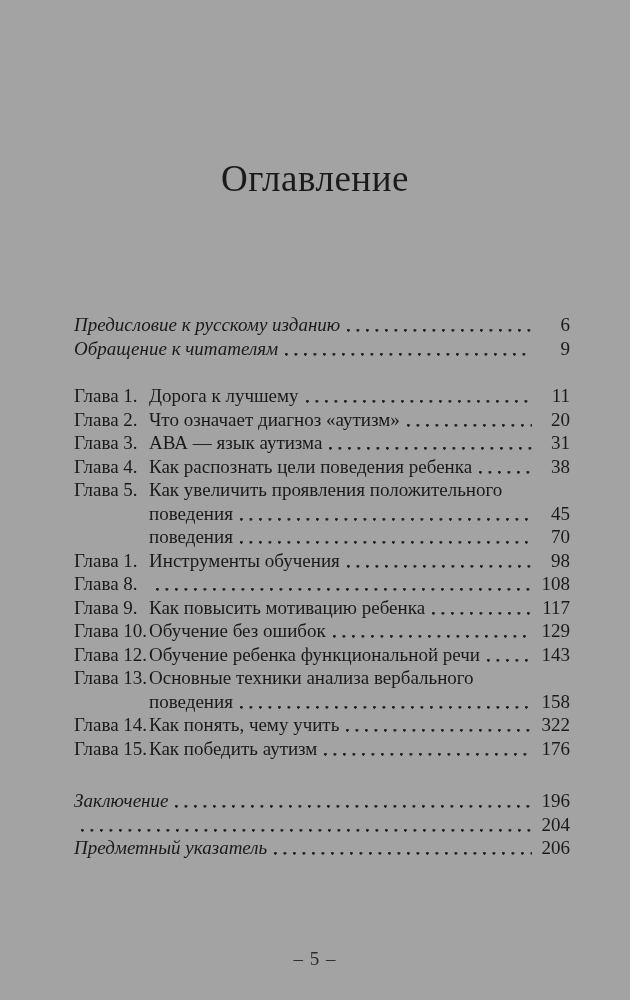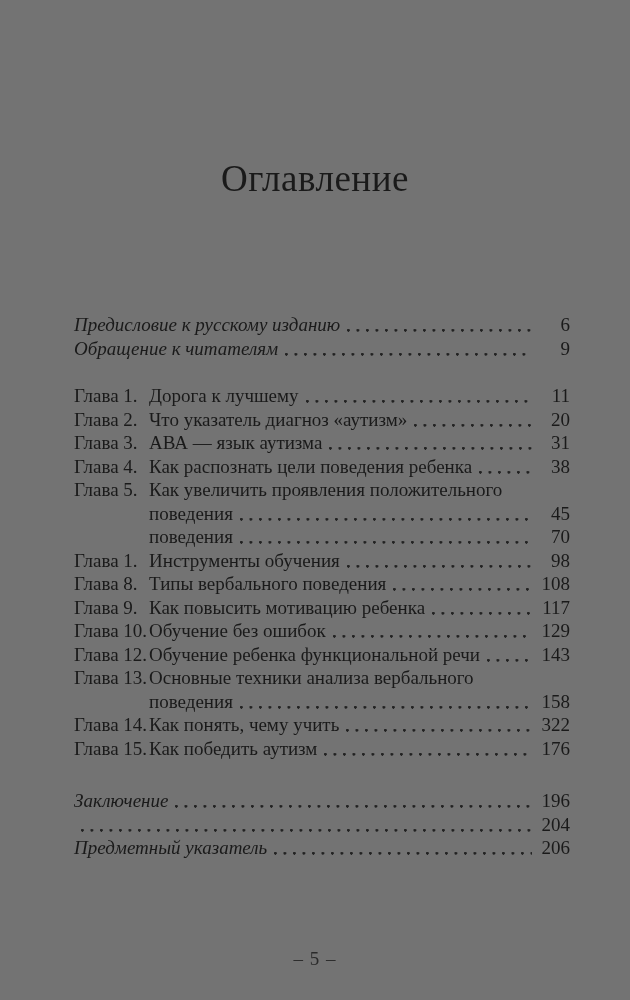--- a/index.html
+++ b/index.html
@@ -11,21 +11,21 @@
     height: 1000px;
     background: #ffffff;
     font-family: "Liberation Serif", serif;
     color: #1a1a1a;
   }
   .book-page {
     position: relative;
     width: 630px;
     height: 1000px;
     overflow: hidden;
-    background: #737373;
+    background: #a3a3a3;
   }
   .page-title {
     margin: 0;
     padding-top: 156px;
     font-size: 37px;
     line-height: 46px;
     font-weight: 400;
     text-align: center;
     letter-spacing: 0.5px;
   }
@@ -99,21 +99,21 @@
       </section>
     <section class="sec sec-chapters" id="chapters">
         <div class="toc-row">
           <span class="chnum">Глава 1.</span>
           <span class="entry-title">Дорога к лучшему</span>
           <span class="dots"></span>
           <span class="pagenum">11</span>
         </div>
         <div class="toc-row">
           <span class="chnum">Глава 2.</span>
-          <span class="entry-title">Что указатель диагноз «аутизм»</span>
+          <span class="entry-title">Что означает диагноз «аутизм»</span>
           <span class="dots"></span>
           <span class="pagenum">20</span>
         </div>
         <div class="toc-row">
           <span class="chnum">Глава 3.</span>
           <span class="entry-title">АВА — язык аутизма</span>
           <span class="dots"></span>
           <span class="pagenum">31</span>
         </div>
         <div class="toc-row">
@@ -139,21 +139,20 @@
           <span class="pagenum">70</span>
         </div>
         <div class="toc-row">
           <span class="chnum">Глава 1.</span>
           <span class="entry-title">Инструменты обучения</span>
           <span class="dots"></span>
           <span class="pagenum">98</span>
         </div>
         <div class="toc-row">
           <span class="chnum">Глава 8.</span>
-          <span class="entry-title">Типы вербального поведения</span>
           <span class="dots"></span>
           <span class="pagenum">108</span>
         </div>
         <div class="toc-row">
           <span class="chnum">Глава 9.</span>
           <span class="entry-title">Как повысить мотивацию ребенка</span>
           <span class="dots"></span>
           <span class="pagenum">117</span>
         </div>
         <div class="toc-row">

